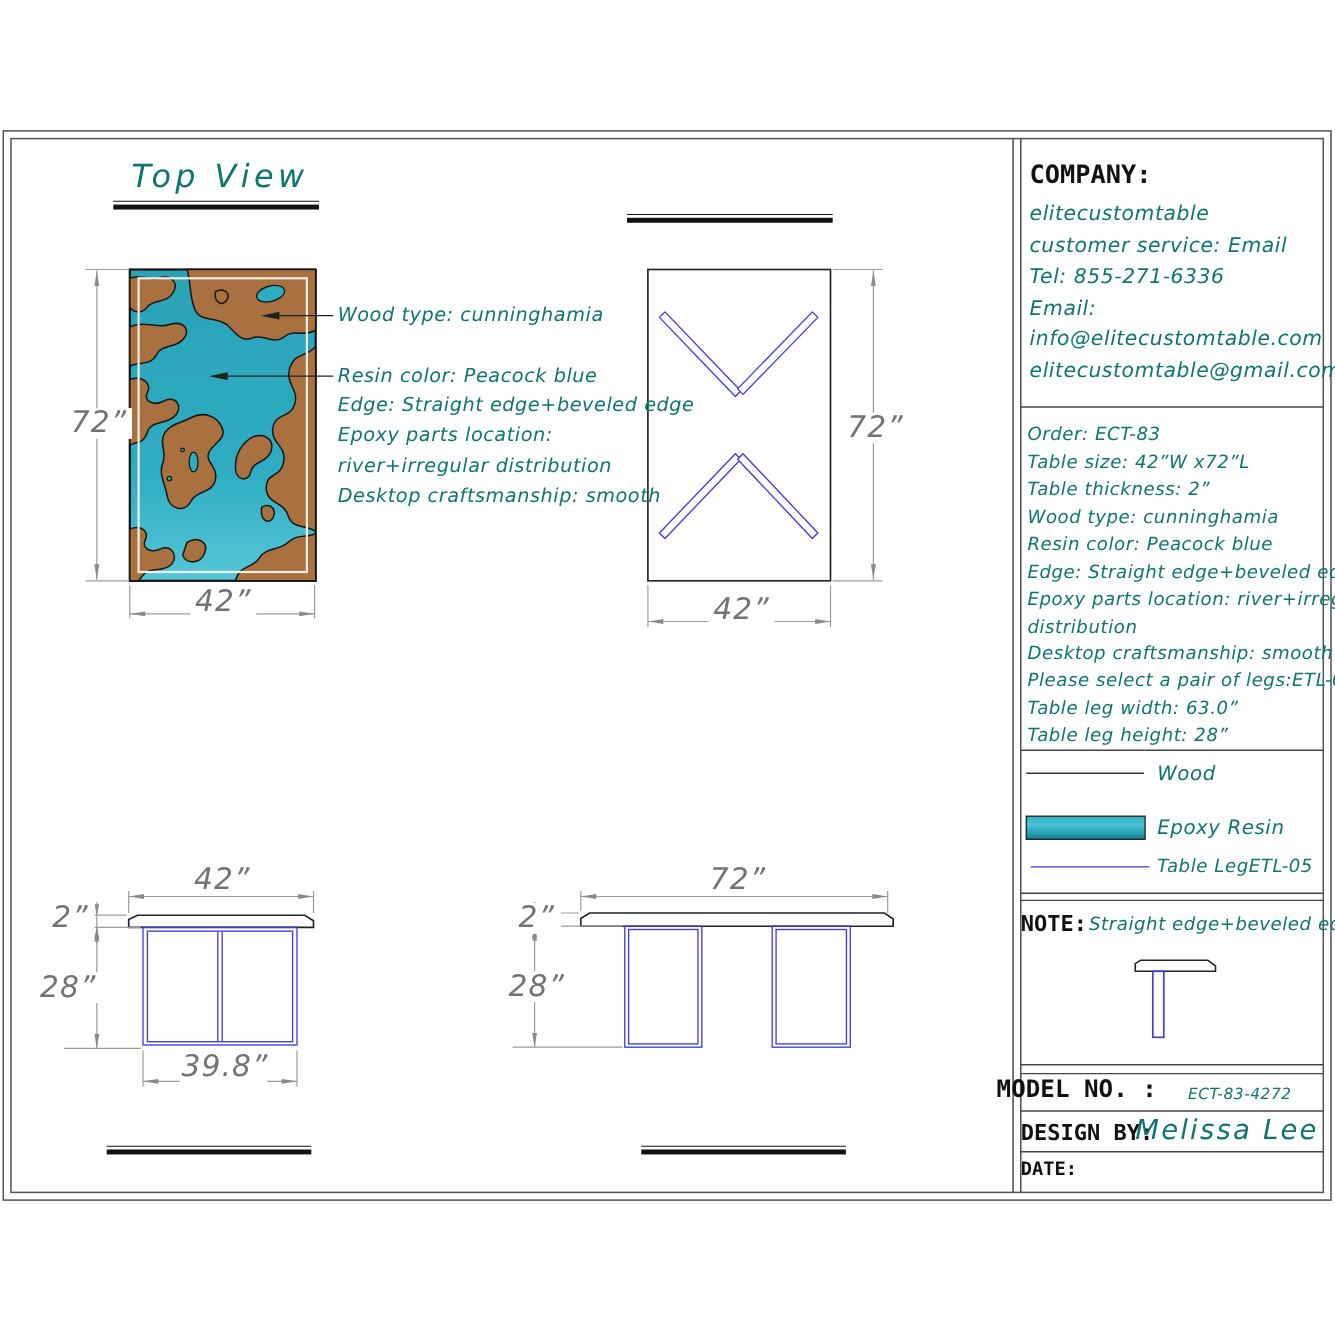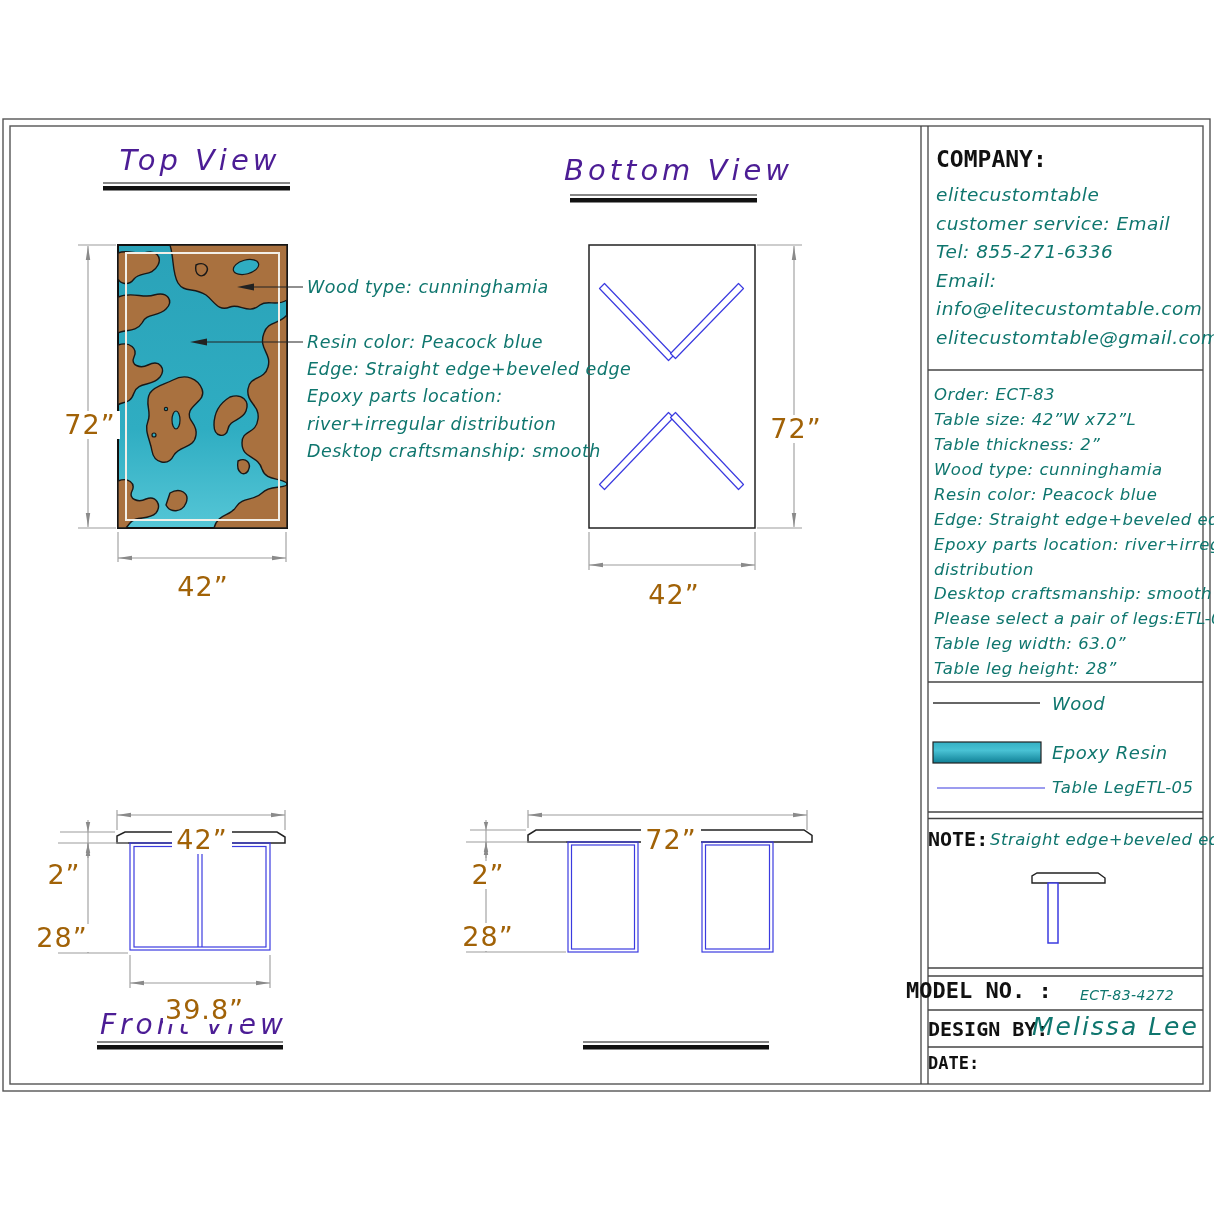--- a/index.html
+++ b/index.html
@@ -1,23 +1,23 @@
 <!DOCTYPE html>
 <html><head>
 <meta charset="utf-8">
 <style>
   html,body{margin:0;padding:0;background:#fff;}
   #sheet{position:relative;width:1214px;height:1214px;background:#fff;overflow:hidden;
          font-family:"DejaVu Sans",sans-serif;}
   #linework{position:absolute;left:0;top:0;width:1214px;height:1214px;}
   .txt{position:absolute;white-space:nowrap;}
   .cad{font-style:italic;color:#0f766e;letter-spacing:0.5px;}
-  .viewtitle{font-style:italic;color:#4c1d95;font-size:29px;letter-spacing:4px;text-align:center;}
-  .dim{color:#a16207;font-size:27px;letter-spacing:1px;background:#fff;
-       padding:0 2px;text-align:center;line-height:1.05;margin-top:40px;}
+  .viewtitle{font-style:italic;color:#0f766e;font-size:29px;letter-spacing:4px;text-align:center;}
+  .dim{font-style:italic;color:#737373;font-size:27px;letter-spacing:1px;background:#fff;
+       padding:0 2px;text-align:center;line-height:1.05;}
   .boldlbl{font-family:"DejaVu Sans Mono","Liberation Mono",monospace;font-weight:bold;color:#111;}
   .ann{font-size:17.5px;}
   .company-line{font-size:18.5px;}
   .order-line{font-size:16.5px;}
 </style>
 </head>
 <body>
 
 <div id="sheet">
 
@@ -199,22 +199,20 @@
       <line x1="937" y1="788" x2="1045" y2="788" stroke="#3b3be0" stroke-width="1.2"></line>
     </g>
 
     <g>
       <polygon points="1032,883 1032,876 1037,873 1098,873 1105,878 1105,883" fill="#fff" stroke="#222" stroke-width="1.4"></polygon>
       <rect x="1048" y="883" width="10" height="60" fill="#fff" stroke="#3b3be0" stroke-width="1.5"></rect>
     </g>
   </svg>
 
   <div class="txt viewtitle" style="left:110px;top:143px;width:180px;">Top View</div>
-  <div class="txt viewtitle" style="left:564px;top:153px;width:200px;">Bottom View</div>
-  <div class="txt viewtitle" style="left:100px;top:1008px;width:180px;font-size:28px;">Front view</div>
 
   <div class="txt cad ann" style="left:307px;top:277px;">Wood type: cunninghamia</div>
   <div class="txt cad ann" style="left:307px;top:332px;">Resin color: Peacock blue</div>
   <div class="txt cad ann" style="left:307px;top:359px;">Edge: Straight edge+beveled edge</div>
   <div class="txt cad ann" style="left:307px;top:386px;">Epoxy parts location:</div>
   <div class="txt cad ann" style="left:307px;top:413.5px;">river+irregular distribution</div>
   <div class="txt cad ann" style="left:307px;top:441px;">Desktop craftsmanship: smooth</div>
 
   <div class="txt dim" style="left:60px;top:371px;width:56px;">72”</div>
   <div class="txt dim" style="left:173px;top:533px;width:56px;">42”</div>

